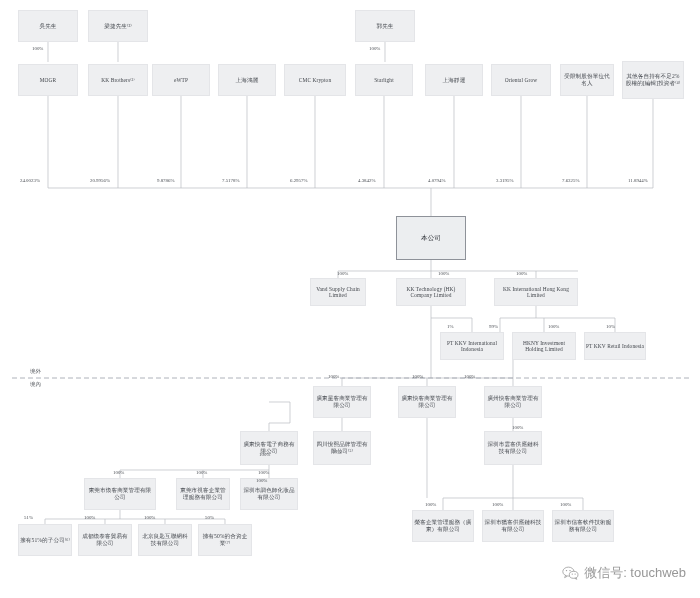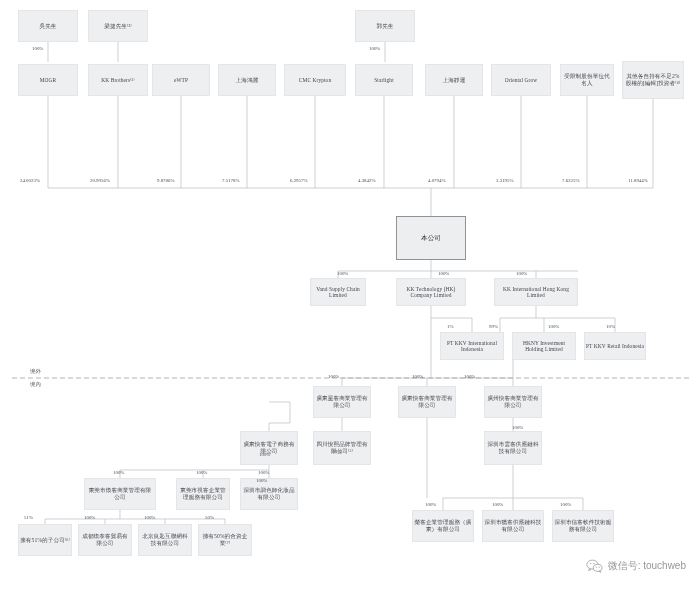--- a/index.html
+++ b/index.html
@@ -37,23 +37,23 @@
     font-size:4.9px;
     color:#4a4e54;
     white-space:nowrap;
     font-family:"Liberation Serif","DejaVu Serif",serif;
   }
   svg.lines{position:absolute;left:0;top:0;width:700px;height:598px;pointer-events:none;}
   .divlabel{
     position:absolute;font-size:5.4px;color:#4a4e54;white-space:nowrap;
   }
   #watermark{
-    position:absolute;right:14px;bottom:25px;
+    position:absolute;right:14px;bottom:16px;
     display:flex;align-items:center;gap:5px;
-    color:#6f6f6f;font-size:10px;
+    color:#6f6f6f;font-size:13px;
     font-family:"Liberation Sans","DejaVu Sans",sans-serif;
     opacity:.72;
   }
   #watermark .wc{width:17px;height:14px;display:block;}
 </style>
 </head>
 <body>
 
 <div id="chart">
 

